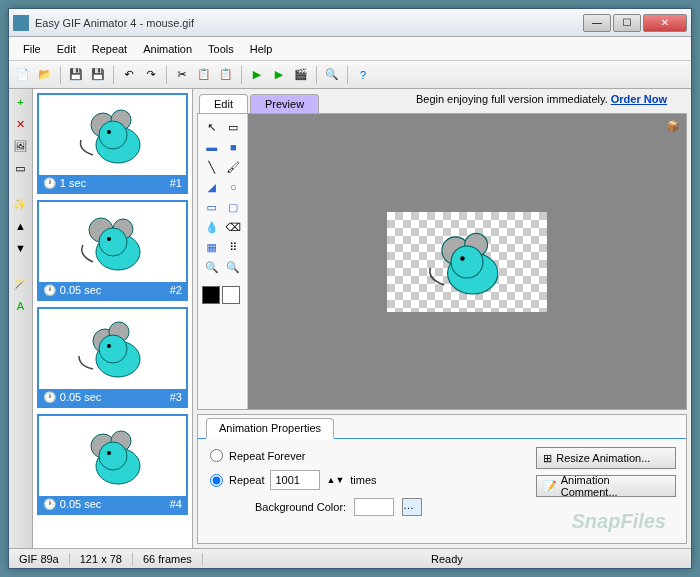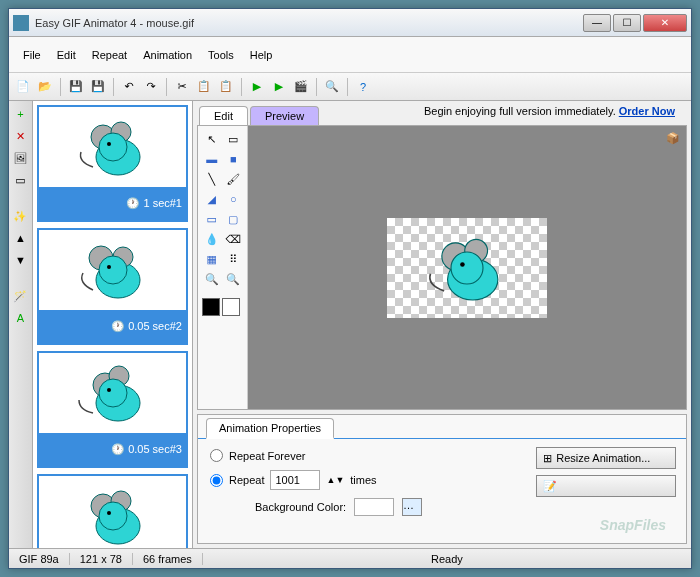--- a/index.html
+++ b/index.html
@@ -6,38 +6,38 @@
 body { background: #5a8a9a; padding: 8px; }
 .window { width: 684px; height: 561px; background: #f0f0f0; border: 1px solid #3a5a7a; display: flex; flex-direction: column; box-shadow: 0 0 8px rgba(0,0,0,0.3); }
 .titlebar { height: 28px; background: linear-gradient(to bottom, #f8f8f8, #dde5ee); display: flex; align-items: center; padding: 0 4px; border-bottom: 1px solid #aaa; }
 .title-icon { width: 16px; height: 16px; background: #48a; margin-right: 6px; }
 .title-text { flex: 1; color: #333; }
 .win-controls { display: flex; gap: 2px; }
 .win-btn { width: 28px; height: 18px; border: 1px solid #888; border-radius: 2px; display: flex; align-items: center; justify-content: center; font-size: 10px; }
 .win-min { background: linear-gradient(#e8e8e8,#c8c8c8); }
 .win-max { background: linear-gradient(#e8e8e8,#c8c8c8); }
 .win-close { background: linear-gradient(#e88,#c44); color: white; width: 44px; }
-.menubar { height: 36px; background: #f8f8f8; display: flex; align-items: center; padding: 0 6px; border-bottom: 1px solid #ccc; }
+.menubar { height: 24px; background: #f8f8f8; display: flex; align-items: center; padding: 0 6px; border-bottom: 1px solid #ccc; }
 .menu-item { padding: 2px 8px; cursor: default; }
 .toolbar { height: 28px; background: linear-gradient(#f8f8f8,#e8e8e8); display: flex; align-items: center; padding: 0 4px; border-bottom: 1px solid #aaa; gap: 2px; }
 .tb-btn { width: 20px; height: 20px; display: flex; align-items: center; justify-content: center; cursor: default; border: 1px solid transparent; }
 .tb-sep { width: 1px; height: 18px; background: #bbb; margin: 0 3px; }
 .main-area { flex: 1; display: flex; background: #f0f0f0; overflow: hidden; }
 .left-tools { width: 24px; background: linear-gradient(to right,#e8e8e8,#d8d8d8); border-right: 1px solid #aaa; display: flex; flex-direction: column; align-items: center; padding-top: 4px; gap: 4px; }
 .lt-btn { width: 18px; height: 18px; display: flex; align-items: center; justify-content: center; }
 .frames-panel { width: 160px; background: #fff; border-right: 1px solid #aaa; overflow-y: auto; padding: 4px; }
 .frame-thumb { margin-bottom: 6px; border: 2px solid #3a8dde; background: #3a8dde; }
 .frame-img { width: 100%; height: 80px; background: #fff; display: flex; align-items: center; justify-content: center; position: relative; }
-.frame-info { display: flex; justify-content: flex-end; padding: 10px 4px; color: #fff; font-size: 10px; }
+.frame-info { display: flex; justify-content: space-between; padding: 2px 4px; color: #fff; font-size: 10px; }
 .frame-info.lt { background: #3a8dde; }
 .center-area { flex: 1; display: flex; flex-direction: column; }
 .tab-row { height: 24px; display: flex; align-items: flex-end; padding-left: 6px; gap: 2px; position: relative; }
 .tab { padding: 3px 14px; background: #c4b5fd; border: 1px solid #aaa; border-bottom: none; border-radius: 4px 4px 0 0; font-size: 11px; }
 .tab.active { background: #fff; }
-.tab-msg { position: absolute; right: 16px; top: 4px; font-size: 11px; }
+.tab-msg { position: absolute; right: 24px; top: 4px; font-size: 11px; }
 .tab-msg a { color: #0040c0; text-decoration: underline; font-weight: bold; }
 .canvas-container { flex: 1; display: flex; border: 1px solid #aaa; margin: 0 4px; background: #fff; }
 .draw-tools { width: 50px; background: #f8f8f8; border-right: 1px solid #ccc; padding: 4px; display: flex; flex-direction: column; gap: 2px; }
 .tool-row { display: flex; gap: 2px; }
 .tool-btn { width: 20px; height: 18px; display: flex; align-items: center; justify-content: center; border: 1px solid transparent; }
 .swatches { display: flex; gap: 2px; margin-top: 8px; }
 .sw { width: 18px; height: 18px; border: 1px solid #666; }
 .canvas-bg { flex: 1; background: #888; display: flex; align-items: center; justify-content: center; position: relative; }
 .canvas-wrap { position: absolute; right: 6px; top: 6px; }
 .canvas { width: 160px; height: 100px; background: repeating-conic-gradient(#ccc 0 25%, #fff 0 50%) 0 0/16px 16px; display: flex; align-items: center; justify-content: center; }
@@ -49,21 +49,21 @@
 .props-left { display: flex; flex-direction: column; gap: 8px; }
 .radio-row { display: flex; align-items: center; gap: 6px; }
 .num-input { width: 50px; height: 20px; border: 1px solid #aaa; padding: 0 4px; background: #fff; }
 .props-right { position: absolute; right: 10px; top: 8px; display: flex; flex-direction: column; gap: 6px; }
 .action-btn { width: 140px; height: 22px; background: linear-gradient(#f8f8f8,#e0e0e0); border: 1px solid #888; padding: 0 6px; display: flex; align-items: center; gap: 4px; font-size: 11px; }
 .color-row { display: flex; align-items: center; gap: 8px; margin-left: 45px; }
 .color-box { width: 40px; height: 18px; border: 1px solid #aaa; background: #fff; }
 .color-btn { width: 20px; height: 18px; border: 1px solid #888; background: #def; }
 .statusbar { height: 20px; background: linear-gradient(#f0f0f0,#e0e0e0); border-top: 1px solid #aaa; display: flex; align-items: center; font-size: 11px; }
 .status-cell { padding: 0 10px; border-right: 1px solid #bbb; }
-.watermark { position: absolute; right: 20px; bottom: 10px; opacity: 0.4; font-size: 14px; color: #7a9; font-weight: bold; font-style: italic; }
+.watermark { position: absolute; right: 20px; bottom: 10px; opacity: 0.4; font-size: 20px; color: #7a9; font-weight: bold; font-style: italic; }
 
 
 .mouse-svg { width: 80px; height: 70px; }
 </style>
 </head>
 <body>
 
 <div class="window">
   <div class="titlebar">
     <div class="title-icon"></div>
@@ -275,20 +275,21 @@
               <div class="color-btn">…</div>
             </div>
           </div>
           <div class="props-right">
             <div class="action-btn">
                 <span>⊞</span>
                 <span>Resize Animation...</span>
               </div>
             <div class="action-btn">
                 <span>📝</span>
+                <span>Animation Comment...</span>
               </div>
           </div>
           <div class="watermark">SnapFiles</div>
         </div>
       </div>
     </div>
   </div>
 
   <div class="statusbar">
     <div class="status-cell">GIF 89a</div>

